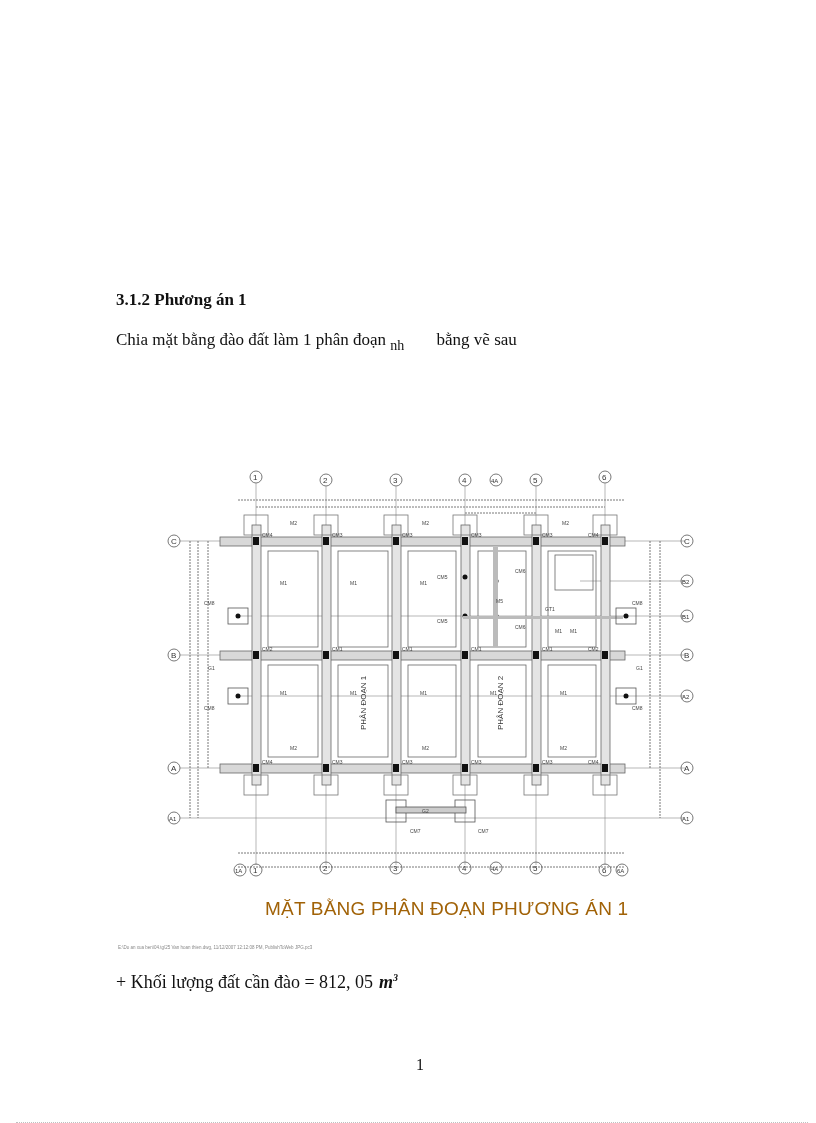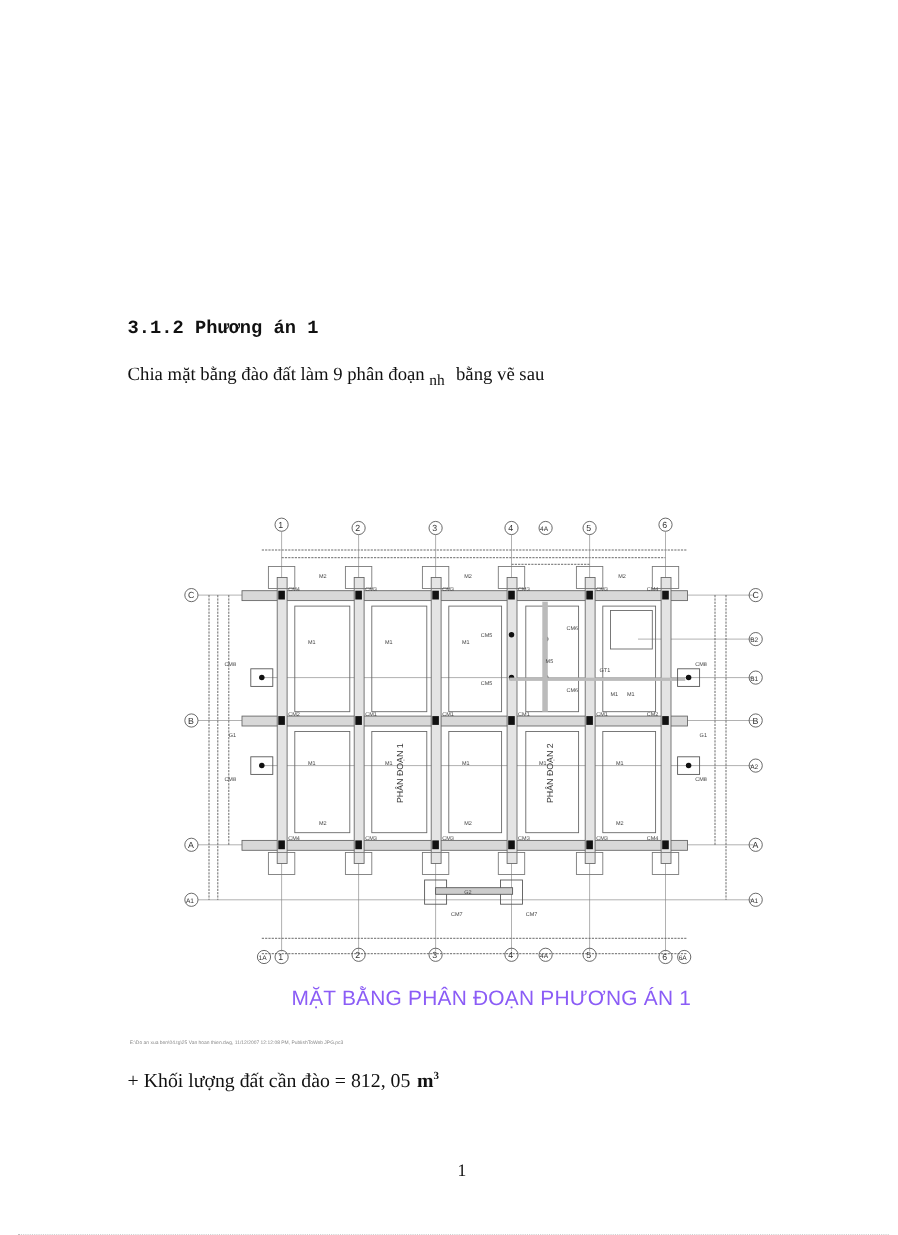--- a/index.html
+++ b/index.html
@@ -1,39 +1,39 @@
 <!DOCTYPE html>
 <html><head>
 <meta charset="utf-8">
 <style>
   html, body { margin:0; padding:0; background:#ffffff; }
   body { width:816px; height:1123px; position:relative; overflow:hidden;
          font-family:"Liberation Serif", serif; color:#111; }
-  .heading { position:absolute; left:116px; top:290px; font-size:17px; font-weight:bold;font-family:Liberation Mono, monospace; }
+  .heading { position:absolute; left:116px; top:290px; font-size:17px; font-weight:bold; }
   .para { position:absolute; left:116px; top:330px; font-size:17px; }
-  .para .sub { font-size:14px; position:relative; top:5px; margin-right:6px; }
+  .para .sub { font-size:14px; position:relative; top:5px; margin-right:28px; }
   .drawing { position:absolute; left:160px; top:465px; width:545px; height:420px; }
   .caption { position:absolute; left:265px; top:898px; font-family:"Liberation Sans", sans-serif;
-             font-size:19px; color:#8b5cf6; letter-spacing:0.2px; }
+             font-size:19px; color:#a16207; letter-spacing:0.2px; }
   .footnote { position:absolute; left:118px; top:945px; font-family:"Liberation Sans", sans-serif;
               font-size:4.5px; color:#888; }
   .volume { position:absolute; left:116px; top:972px; font-size:18px; }
-  .volume .unit { font-weight:bold; margin-left:6px; }
+  .volume .unit { font-weight:bold; font-style:italic; margin-left:6px; }
   .volume .unit sup { font-size:10px; }
   .pageno { position:absolute; left:416px; top:1056px; font-size:16px; }
   .page-border { position:absolute; left:16px; top:1122px; width:792px; border-top:1px dotted #c0c0c0; }
   svg text { font-family:"Liberation Sans", sans-serif; }
 </style>
 </head>
 <body>
 
 <div class="heading">3.1.2 Phương án 1</div>
 
 <div class="para">
-  <span>Chia mặt bằng đào đất làm 9 phân đoạn</span>
+  <span>Chia mặt bằng đào đất làm 1 phân đoạn</span>
   <span class="sub">nh</span>
   <span>bằng vẽ sau</span>
 </div>
 
 <div class="drawing">
   <svg width="545" height="420" viewBox="0 0 545 420" xmlns="http://www.w3.org/2000/svg" stroke="#555" fill="none" stroke-width="0.8">
 
     <g>
       <circle cx="96" cy="12" r="6"></circle>
         <text x="93" y="15" font-size="8" fill="#333" stroke="none">1</text>

